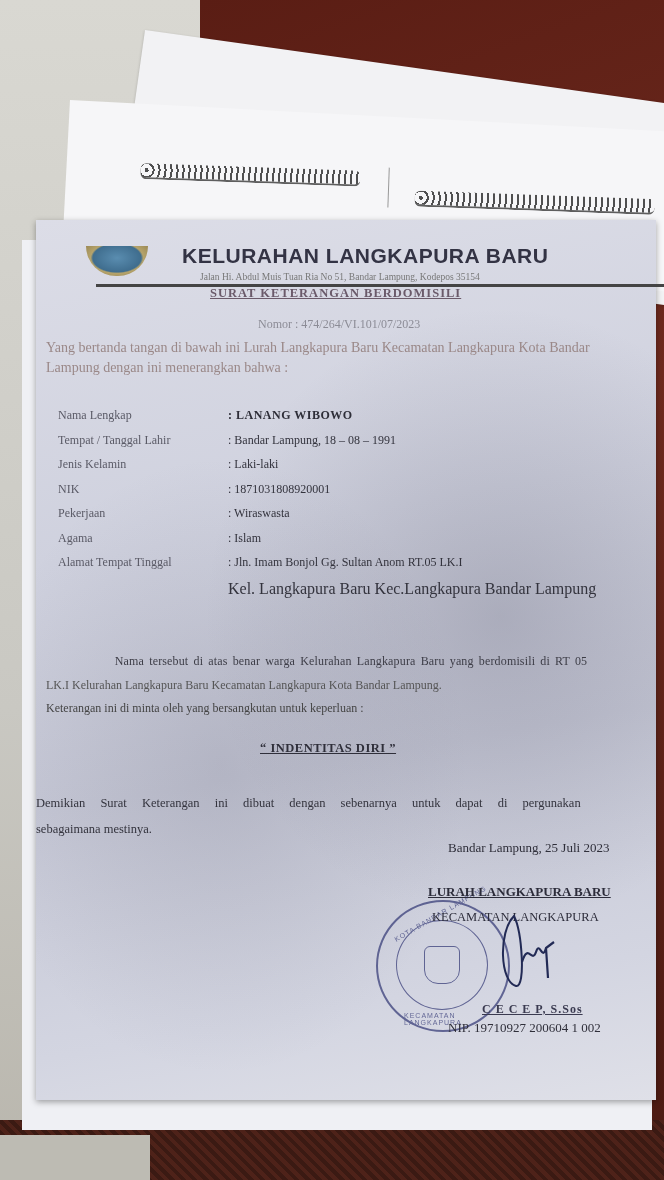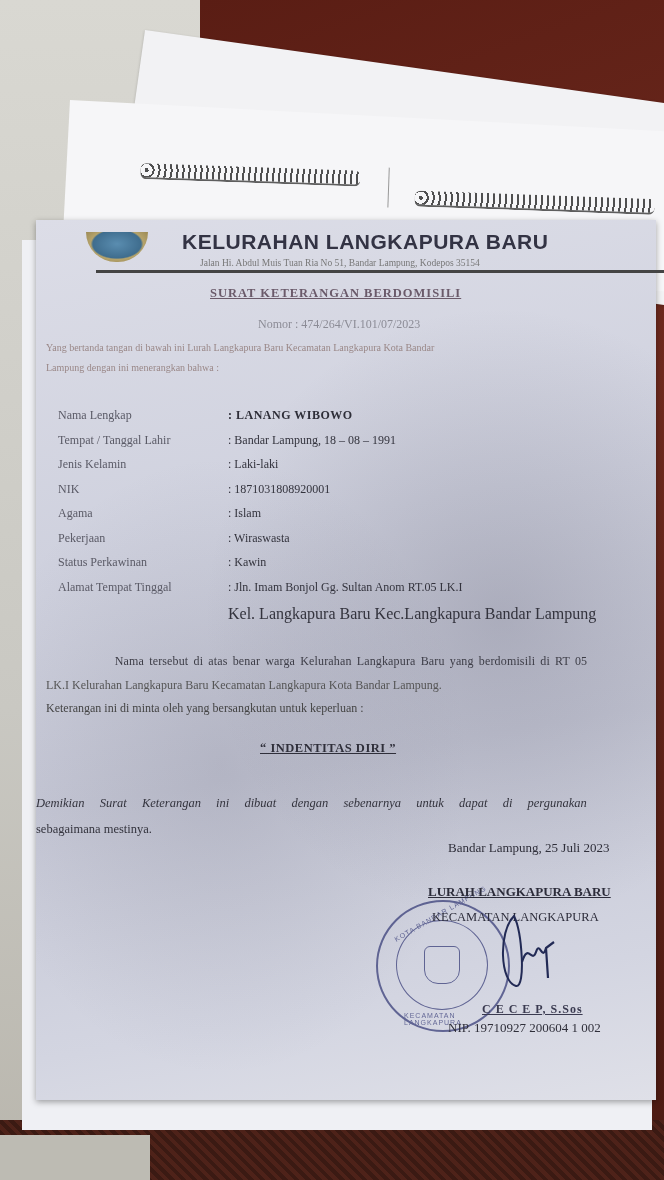--- a/index.html
+++ b/index.html
@@ -31,52 +31,52 @@
   .sheet {
     position:absolute; left:36px; top:220px; width:620px; height:880px;
     background:linear-gradient(170deg,#dcdde7 0%,#cfd1de 35%,#c6c8d6 60%,#d3d5e1 85%,#dfe0e8 100%);
     box-shadow:0 2px 6px rgba(0,0,0,.35);
   }
   .sheet-under { position:absolute; left:22px; top:240px; width:630px; height:890px; background:#eff0f4; }
   .sheet-shadow { position:absolute; inset:0; pointer-events:none;
     background:radial-gradient(ellipse at 75% 45%,rgba(90,90,110,.28) 0%,transparent 45%),
                radial-gradient(ellipse at 30% 62%,rgba(90,90,110,.18) 0%,transparent 40%); }
 
-  .kop { position:absolute; left:40px; top:6px; width:560px; height:48px;text-align:right; }
+  .kop { position:absolute; left:40px; top:20px; width:560px; height:48px;text-align:right; }
   .logo { position:absolute; left:10px; top:6px; width:62px; height:30px;
     border-radius:0 0 40px 40px; background:radial-gradient(ellipse at 50% 40%,#5a8db0 0%,#3f6d8e 55%,#b5a36b 60%,#8c7a48 100%); }
   .kop-title { position:absolute; left:106px; top:4px; font-family:"Liberation Sans", sans-serif;
     font-size:21px; font-weight:bold; color:#333344; letter-spacing:0.5px; }
   .kop-address { position:absolute; left:124px; top:32px; font-size:9.5px; color:#777; }
   .kop-line { position:absolute; left:20px; top:44px; width:580px; height:3px; background:#444; }
 
   .doc-title { position:absolute; left:150px; top:66px; font-size:12.5px; font-weight:bold;
     color:#6a5a6a; text-decoration:underline; letter-spacing:1px;margin-left:24px; }
   .doc-number { position:absolute; left:222px; top:84px; font-size:12px; color:#8c8c96;margin-top:13px; }
 
-  .intro { position:absolute; left:10px; top:118px; width:600px; font-size:10px; color:#9a8888; line-height:20px; }
+  .intro { position:absolute; left:10px; top:118px; width:600px; font-size:14px; color:#9a8888; line-height:20px; }
 
   .fields { position:absolute; left:6px; top:188px; width:600px; }
   .field-row { position:relative; height:24.5px; font-size:12px; }
   .field-label { position:absolute; left:0; top:0; color:#5a5a66;margin-left:16px; }
   .field-value { position:absolute; left:186px; top:0; color:#33333d;text-align:center; }
   .field-value.bold { font-weight:bold; letter-spacing:.5px; color:#2e2e38; }
   .field-value2 { position:absolute; left:186px; top:25px; color:#33333d; font-size:16px; }
 
   .para1 { position:absolute; left:10px; top:430px; width:600px; font-size:12px; color:#3d3d47; line-height:23.5px; }
   .para1 .l1 { display:block; padding-left:10px; letter-spacing:.15px; word-spacing:2px;text-align:center; }
   .para1 .l2 { display:block; color:#555; }
   .para1 .l3 { display:block; color:#444; }
 
   .purpose { position:absolute; left:224px; top:521px; font-size:12.5px; font-weight:bold;
     text-decoration:underline; color:#2f2f3a; letter-spacing:.5px; }
 
   .closing { position:absolute; left:0; top:570px; width:612px; font-size:12.5px; color:#33333d; line-height:26px;
     text-align:justify; text-align-last:left; }
-  .closing .l1 { display:block; word-spacing:12px;font-style:italic; }
+  .closing .l1 { display:block; word-spacing:12px; }
 
   .place-date { position:absolute; left:412px; top:620px; font-size:13px; color:#2f2f3a; }
 
   .sign-block { position:absolute; left:340px; top:650px; width:280px; height:230px; }
   .lurah-title { position:absolute; left:52px; top:14px; font-size:13px; font-weight:bold; color:#2c2c3a; text-decoration:underline; }
   .kecamatan { position:absolute; left:56px; top:40px; font-size:12.5px; color:#2c2c3a; }
   .stamp { position:absolute; left:0; top:30px; width:130px; height:128px; border:2px solid #3a3f7a; border-radius:50%;
     opacity:.75; }
   .stamp-inner { position:absolute; left:18px; top:18px; width:90px; height:88px; border:1.5px solid #3a3f7a; border-radius:50%; }
   .stamp-emblem { position:absolute; left:28px; top:26px; width:34px; height:36px; border:1.5px solid #3a3f7a; border-radius:6px 6px 14px 14px; }
@@ -133,30 +133,26 @@
     </div>
     <div class="field-row">
       <span class="field-label">Jenis Kelamin</span>
       <span class="field-value">: Laki-laki</span>
     </div>
     <div class="field-row">
       <span class="field-label">NIK</span>
       <span class="field-value">: 1871031808920001</span>
     </div>
     <div class="field-row">
-      <span class="field-label">Agama</span>
-      <span class="field-value">: Islam</span>
-    </div>
-    <div class="field-row">
       <span class="field-label">Pekerjaan</span>
       <span class="field-value">: Wiraswasta</span>
     </div>
     <div class="field-row">
-      <span class="field-label">Status Perkawinan</span>
-      <span class="field-value">: Kawin</span>
+      <span class="field-label">Agama</span>
+      <span class="field-value">: Islam</span>
     </div>
     <div class="field-row">
       <span class="field-label">Alamat Tempat Tinggal</span>
       <span class="field-value">: Jln. Imam Bonjol Gg. Sultan Anom RT.05 LK.I</span>
       <span class="field-value2">Kel. Langkapura Baru Kec.Langkapura Bandar Lampung</span>
     </div>
   </div>
 
   <div class="para1">
     <span class="l1">Nama tersebut di atas benar warga Kelurahan Langkapura Baru yang berdomisili di RT 05</span>

